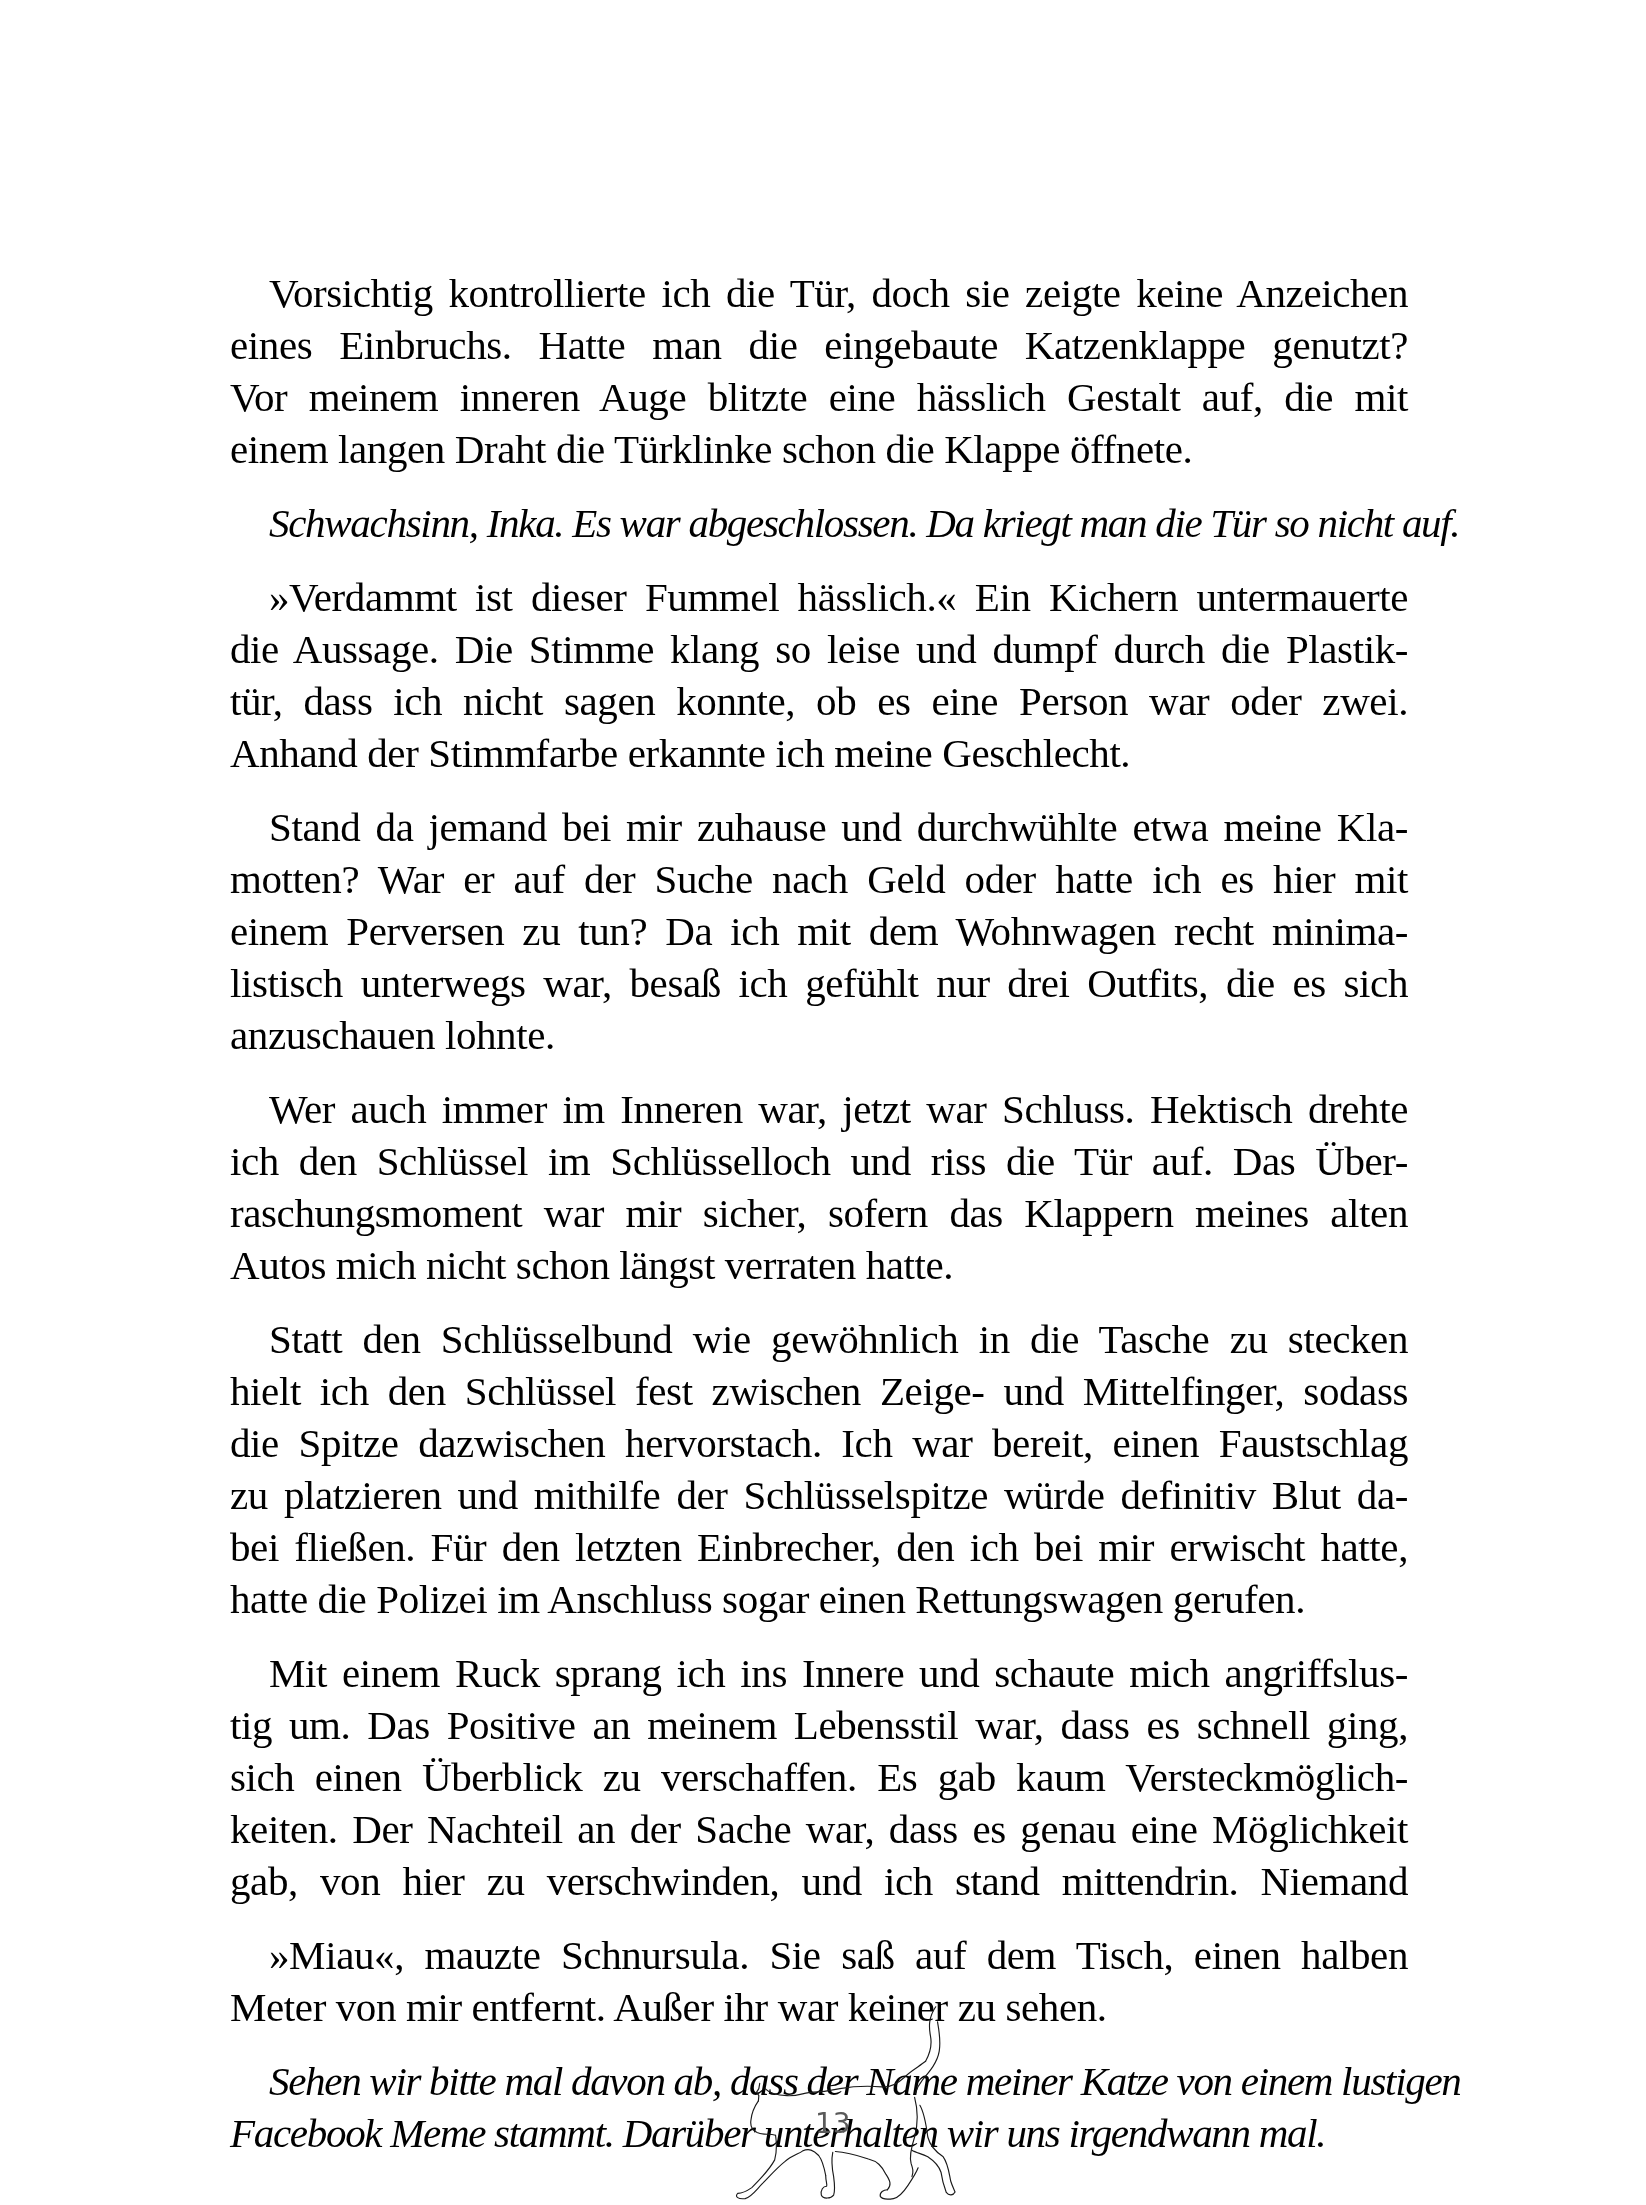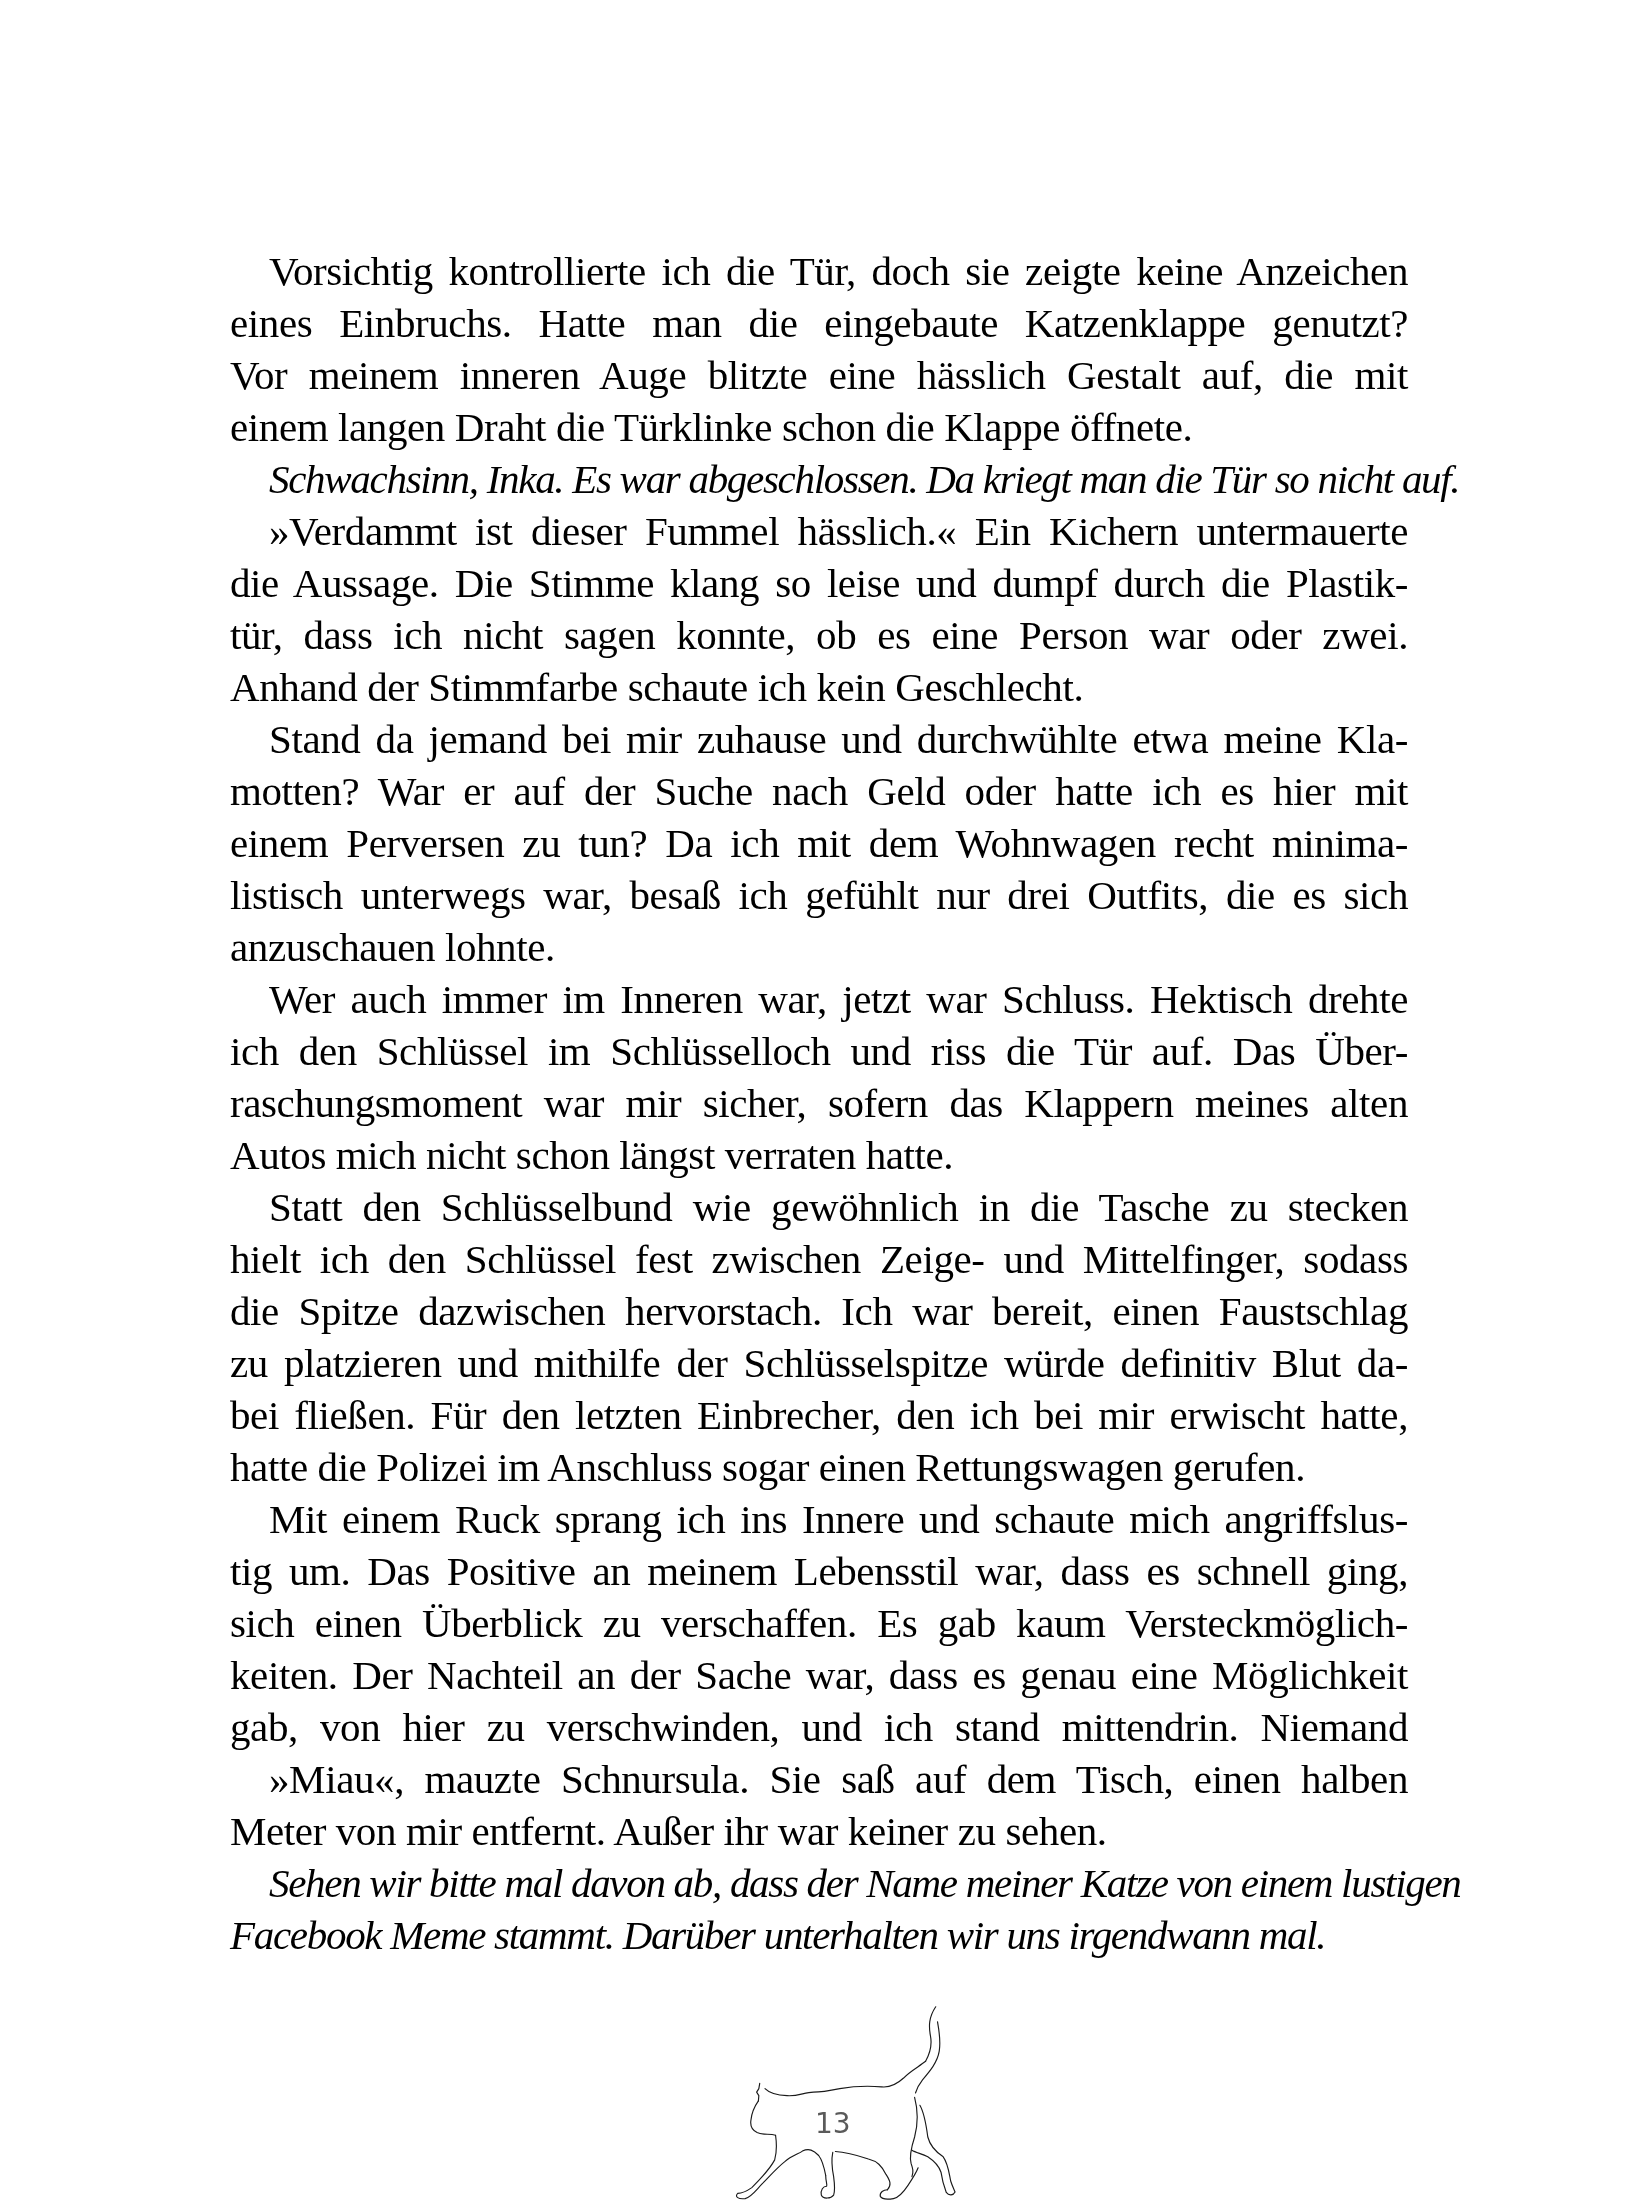--- a/index.html
+++ b/index.html
@@ -17,21 +17,21 @@
   }
   .line {
     display: block;
     height: 52px;
     white-space: nowrap;
     text-align: justify;
     text-align-last: justify;
     letter-spacing: -0.4px;
   }
   .line.last { text-align-last: left; }
-  .line.indent { padding-left: 39px; }
+  .line.indent { padding-left: 39px; margin-top: 22px; }
   .line.italic { font-style: italic; letter-spacing: -1.3px; }
   .footer {
     position: absolute;
     left: 703px;
     top: 2005px;
     width: 300px;
     height: 198px;
   }
   .footer svg { position: absolute; left: 0; top: 0; width: 300px; height: 198px; }
   .page-number {
@@ -52,21 +52,21 @@
 <div class="page">
   <div class="textblock" id="textblock">
       <span class="line indent">Vorsichtig kontrollierte ich die Tür, doch sie zeigte keine Anzeichen</span>
       <span class="line">eines Einbruchs. Hatte man die eingebaute Katzenklappe genutzt?</span>
       <span class="line">Vor meinem inneren Auge blitzte eine hässlich Gestalt auf, die mit</span>
       <span class="line last">einem langen Draht die Türklinke schon die Klappe öffnete.</span>
       <span class="line indent last italic">Schwachsinn, Inka. Es war abgeschlossen. Da kriegt man die Tür so nicht auf.</span>
       <span class="line indent">»Verdammt ist dieser Fummel hässlich.« Ein Kichern untermauerte</span>
       <span class="line">die Aussage. Die Stimme klang so leise und dumpf durch die Plastik-</span>
       <span class="line">tür, dass ich nicht sagen konnte, ob es eine Person war oder zwei.</span>
-      <span class="line last">Anhand der Stimmfarbe schaute ich kein Geschlecht.</span>
+      <span class="line last">Anhand der Stimmfarbe erkannte ich meine Geschlecht.</span>
       <span class="line indent">Stand da jemand bei mir zuhause und durchwühlte etwa meine Kla-</span>
       <span class="line">motten? War er auf der Suche nach Geld oder hatte ich es hier mit</span>
       <span class="line">einem Perversen zu tun? Da ich mit dem Wohnwagen recht minima-</span>
       <span class="line">listisch unterwegs war, besaß ich gefühlt nur drei Outfits, die es sich</span>
       <span class="line last">anzuschauen lohnte.</span>
       <span class="line indent">Wer auch immer im Inneren war, jetzt war Schluss. Hektisch drehte</span>
       <span class="line">ich den Schlüssel im Schlüsselloch und riss die Tür auf. Das Über-</span>
       <span class="line">raschungsmoment war mir sicher, sofern das Klappern meines alten</span>
       <span class="line last">Autos mich nicht schon längst verraten hatte.</span>
       <span class="line indent">Statt den Schlüsselbund wie gewöhnlich in die Tasche zu stecken</span>

